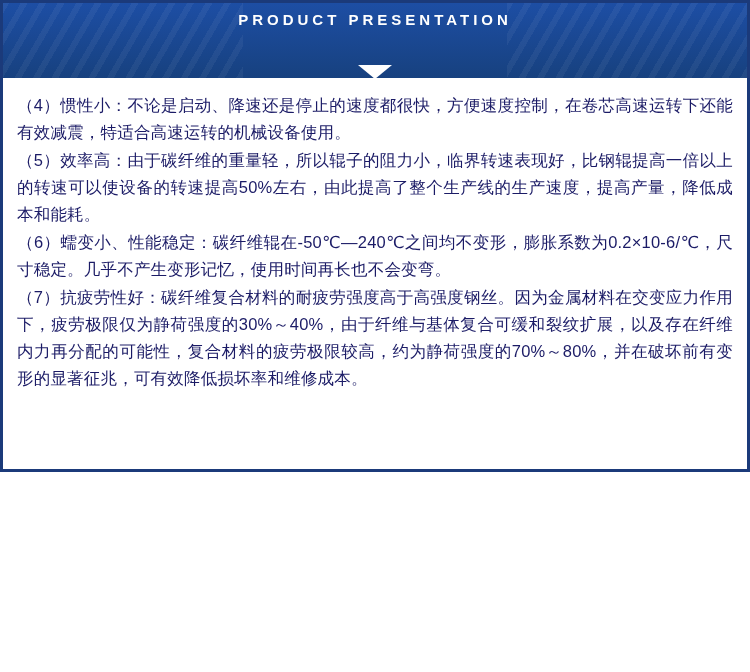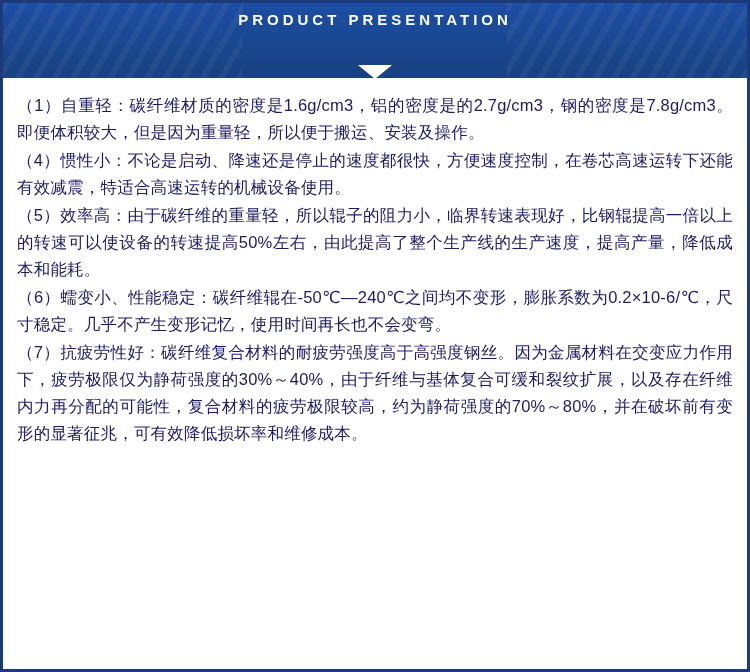--- a/index.html
+++ b/index.html
@@ -9,21 +9,21 @@
   body {
     width: 750px;
     height: 672px;
     background: #ffffff;
     font-family: "Liberation Sans", "DejaVu Sans", sans-serif;
     overflow: hidden;
   }
   .page {
     position: relative;
     width: 750px;
-    height: 672px;
+    height: 472px;
     box-sizing: border-box;
     border: 3px solid #1b3a7a;
     background: #ffffff;
   }
   
   .banner {
     position: relative;
     height: 75px;
     background: #1b4a9c;
     background: linear-gradient(180deg, #1d4ea4 0%, #17417f 100%);
@@ -110,20 +110,19 @@
   <div class="banner">
     <div class="banner-stripes"></div>
     <div class="banner-stripes right"></div>
     <div class="banner-inner">
       <div class="banner-en">PRODUCT   PRESENTATION</div>
     </div>
     <div class="banner-arrow"></div>
   </div>
 
   <div class="content">
-    <p class="para">（1）自重轻：碳纤维材质的密度是1.6g/cm3，铝的密度是的2.7g/cm3，钢的密度是7.8g/cm3。即便体积较大，但是因为重量轻，所以便于搬运、安装及操作。</p>
     <p class="para">（4）惯性小：不论是启动、降速还是停止的速度都很快，方便速度控制，在卷芯高速运转下还能有效减震，特适合高速运转的机械设备使用。</p>
     <p class="para">（5）效率高：由于碳纤维的重量轻，所以辊子的阻力小，临界转速表现好，比钢辊提高一倍以上的转速可以使设备的转速提高50%左右，由此提高了整个生产线的生产速度，提高产量，降低成本和能耗。</p>
     <p class="para">（6）蠕变小、性能稳定：碳纤维辊在-50℃—240℃之间均不变形，膨胀系数为0.2×10-6/℃，尺寸稳定。几乎不产生变形记忆，使用时间再长也不会变弯。</p>
     <p class="para">（7）抗疲劳性好：碳纤维复合材料的耐疲劳强度高于高强度钢丝。因为金属材料在交变应力作用下，疲劳极限仅为静荷强度的30%～40%，由于纤维与基体复合可缓和裂纹扩展，以及存在纤维内力再分配的可能性，复合材料的疲劳极限较高，约为静荷强度的70%～80%，并在破坏前有变形的显著征兆，可有效降低损坏率和维修成本。</p>
   </div>
 
 </div>
 
 </body></html>

